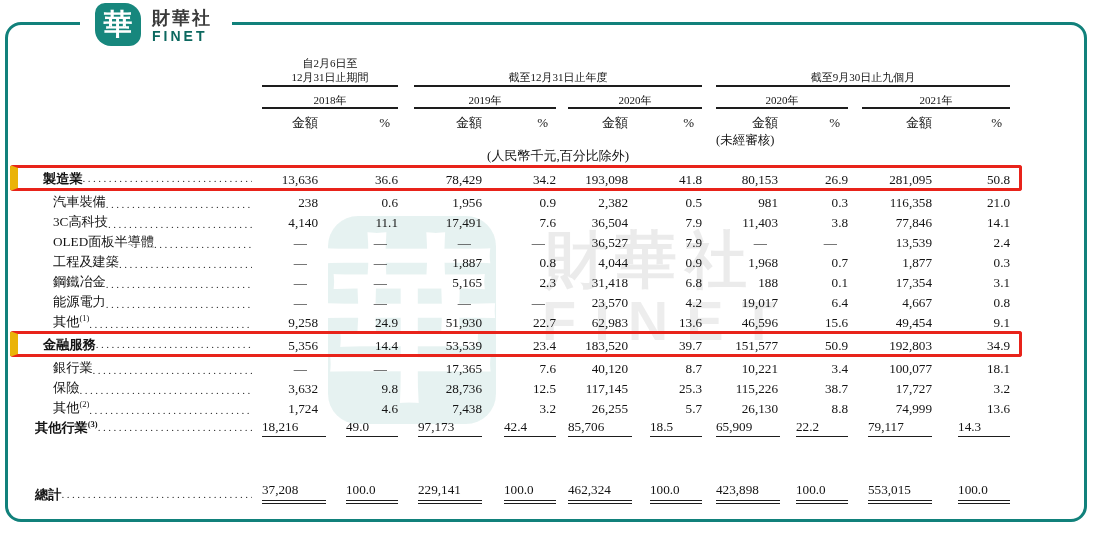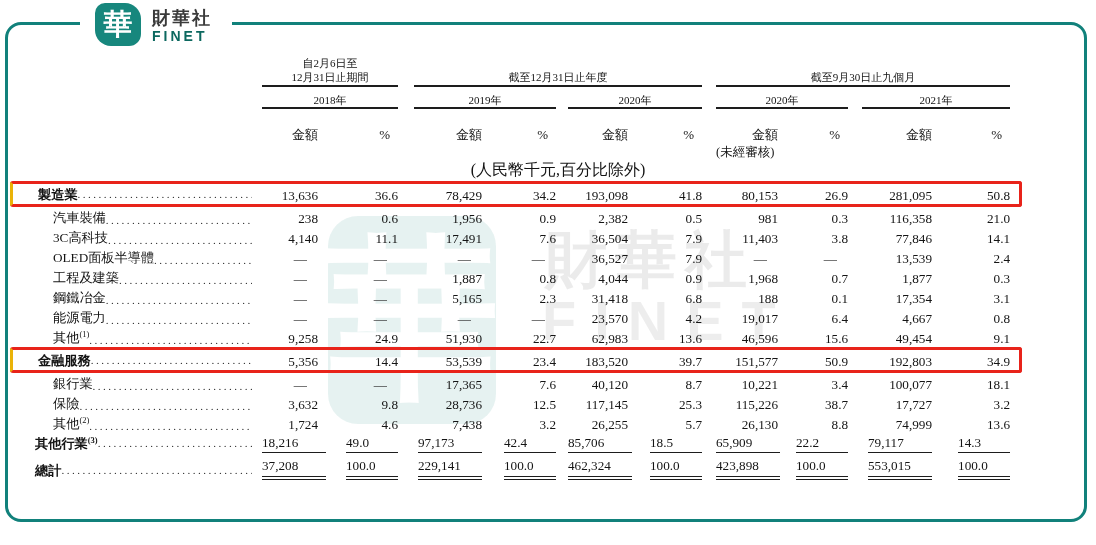--- a/index.html
+++ b/index.html
@@ -34,45 +34,45 @@
     opacity:0.065;letter-spacing:18px;z-index:0;font-family:"Liberation Sans","DejaVu Sans",sans-serif;}
   
   table.tbl{
     position:absolute;left:10px;top:56px;width:1012px;z-index:1;
     border-collapse:separate;border-spacing:0;table-layout:fixed;
   }
   .tbl th,.tbl td{padding:0;margin:0;vertical-align:bottom;font-weight:normal;}
   thead th{font-weight:bold;font-size:11px;line-height:1.3;}
   .grp{border-bottom:2px solid #1d1d1d;text-align:center;padding-bottom:2px;}
   tr.yr th{padding-top:6px;}
-  tr.mh th{padding-top:18px;margin-top:24px;}
+  tr.mh th{padding-top:6px;margin-top:24px;}
   .h{text-align:right;font-size:13px;}
   .h.pp{padding-right:8px;}
   .unaud{text-align:left;font-size:12.5px;font-weight:bold;padding-left:2px;padding-top:1px;white-space:nowrap;}
-  .note{text-align:center;font-size:16px;font-weight:bold;padding-top:3px;white-space:nowrap;}
+  .note{text-align:center;font-size:13px;font-weight:bold;padding-top:3px;white-space:nowrap;}
   tbody td{font-size:13.2px;height:20px;white-space:nowrap;padding-bottom:2px;}
   .b{font-weight:bold;}
   .amt,.pct{text-align:right;}
   .li{display:flex;align-items:baseline;margin-right:10px;padding-left:25px;}
   .li.lv1{padding-left:43px;align-items:flex-end;}
   .lt{white-space:nowrap;font-size:13.2px;}
   .lt sup{font-size:8.5px;vertical-align:super;line-height:0;}
   .leader{flex:1;overflow:hidden;white-space:nowrap;color:#2a2a2a;font-size:11px;letter-spacing:2.5px;
     transform:translateY(-1px);}
   .leader::after{content:"..................................................................................";}
   .dashv{padding-right:11px;color:#2c2c2c;}
   .seg{display:inline-block;text-align:left;}
   .amt .seg{width:64px;}
   .pct .seg{width:52px;}
   .seg.s1{border-bottom:1.5px solid #1d1d1d;padding-bottom:1px;}
-  .seg.s2{border-bottom:4px double #1d1d1d;padding-bottom:2px;}
+  .seg.s2{border-bottom:4px double #1d1d1d;padding-bottom:2px;margin-top:40px;}
   tr.total td{padding-top:5px;}
   
   tr.hl td{border-top:3px solid #E8231A;border-bottom:3px solid #E8231A;}
-  tr.hl td:first-child{border-left:3px solid #eab308;border-radius:3px 0 0 3px;margin-top:16px;}
+  tr.hl td:first-child{border-left:8px solid #eab308;border-radius:3px 0 0 3px;margin-top:16px;}
   tr.hl td:last-child{border-right:3px solid #E8231A;border-radius:0 3px 3px 0;}
 </style>
 </head>
 <body>
 
 <div class="frame"></div>
 <div class="logo-mask"></div>
 <div class="logo-box">
   <span>華</span>
 </div>

